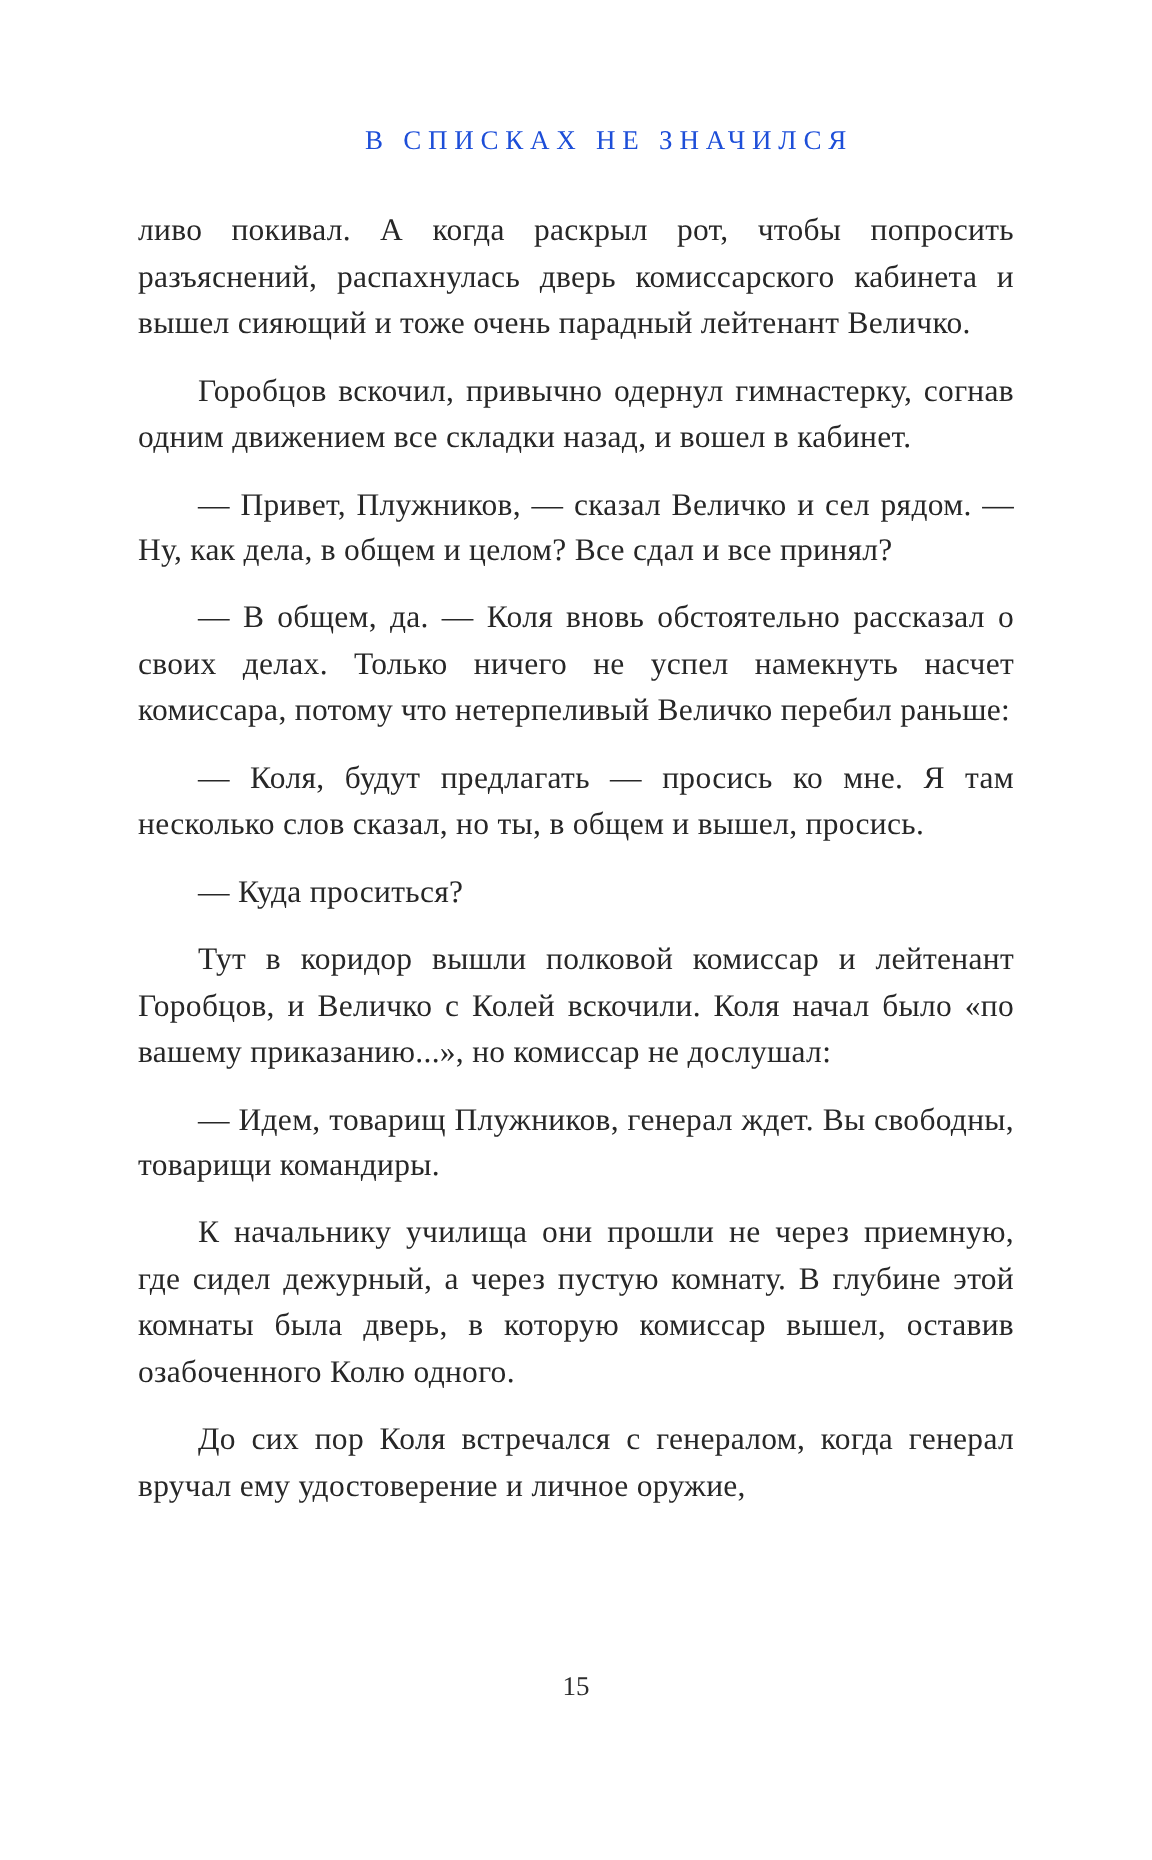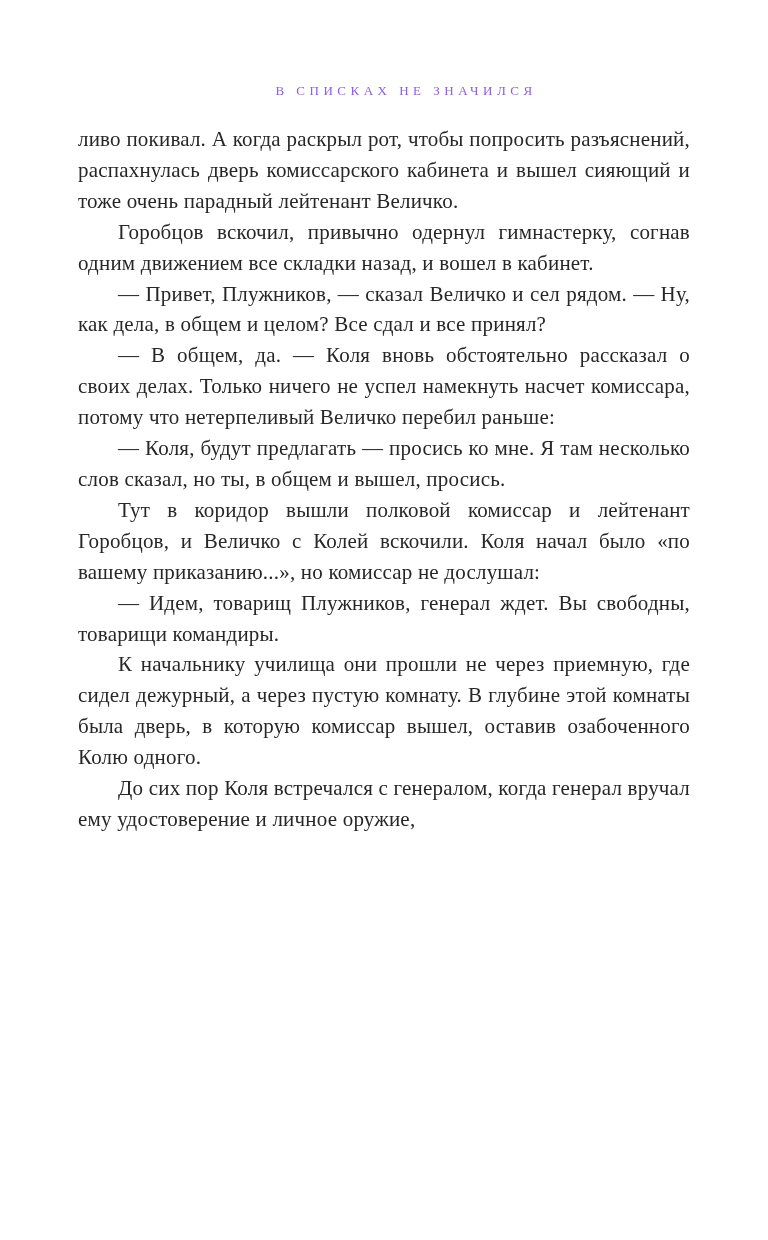--- a/index.html
+++ b/index.html
@@ -17,39 +17,39 @@
     color: #272727;
     overflow: hidden;
   }
   .running-header {
     position: absolute;
     top: 83px;
     left: 0;
     right: 0;
     text-align: center;
     font-family: "Liberation Serif", serif;
-    font-size: 13px;
+    font-size: 18px;
     letter-spacing: 4.5px;
     text-transform: uppercase;
-    color: #8b5cf6;
+    color: #1d4ed8;
     margin-left: 44px;
   }
   .text-block {
     position: absolute;
     top: 124px;
     left: 78px;
     width: 612px;
     font-size: 21px;
     line-height: 30.9px;
     text-align: justify;
     text-justify: inter-word;
     letter-spacing: 0.2px;
   }
   .text-block p.para {
-    margin: 0;
+    margin: 14px;
     padding: 0;
   }
   .text-block p.para.indent {
     text-indent: 40px;
   }
   .page-number {
     position: absolute;
     top: 1114px;
     left: 0;
     right: 0;
@@ -63,19 +63,21 @@
 
 <div class="page">
   <div class="running-header">В СПИСКАХ НЕ ЗНАЧИЛСЯ</div>
 
   <div class="text-block">
       <p class="para">ливо покивал. А когда раскрыл рот, чтобы попросить разъяснений, распахнулась дверь комиссарского кабинета и вышел сияющий и тоже очень парадный лейтенант Величко.</p>
       <p class="para indent">Горобцов вскочил, привычно одернул гимнастерку, согнав одним движением все складки назад, и вошел в кабинет.</p>
       <p class="para indent">— Привет, Плужников, — сказал Величко и сел рядом. — Ну, как дела, в общем и целом? Все сдал и все принял?</p>
       <p class="para indent">— В общем, да. — Коля вновь обстоятельно рассказал о своих делах. Только ничего не успел намекнуть насчет комиссара, потому что нетерпеливый Величко перебил раньше:</p>
       <p class="para indent">— Коля, будут предлагать — просись ко мне. Я там несколько слов сказал, но ты, в общем и вышел, просись.</p>
+      <p class="para indent">— Куда проситься?</p>
       <p class="para indent">Тут в коридор вышли полковой комиссар и лейтенант Горобцов, и Величко с Колей вскочили. Коля начал было «по вашему приказанию...», но комиссар не дослушал:</p>
       <p class="para indent">— Идем, товарищ Плужников, генерал ждет. Вы свободны, товарищи командиры.</p>
       <p class="para indent">К начальнику училища они прошли не через приемную, где сидел дежурный, а через пустую комнату. В глубине этой комнаты была дверь, в которую комиссар вышел, оставив озабоченного Колю одного.</p>
       <p class="para indent">До сих пор Коля встречался с генералом, когда генерал вручал ему удостоверение и личное оружие,</p>
     </div>
 
+  <div class="page-number">15</div>
 </div>
 
 </body></html>

